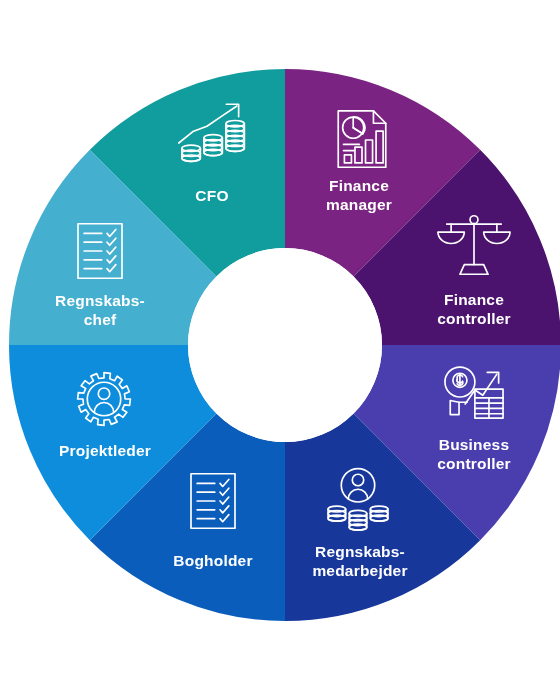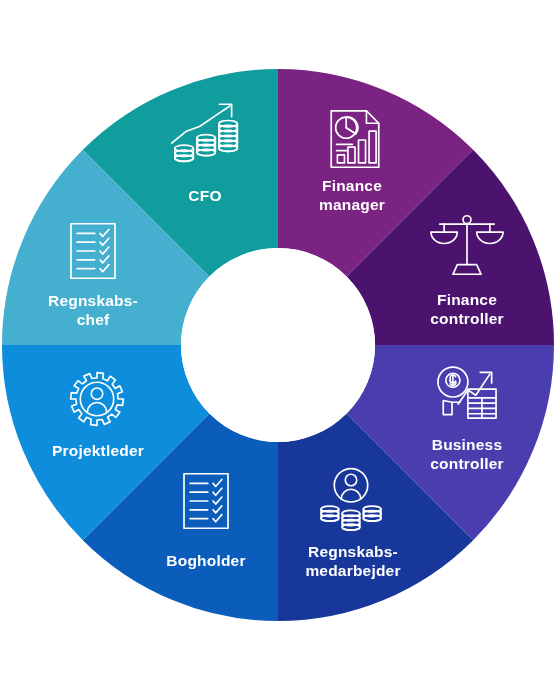--- a/index.html
+++ b/index.html
@@ -13,20 +13,21 @@
     overflow: hidden;
     font-family: "Liberation Sans", sans-serif;
     position: relative;
   }
   #wheel-root {
     position: absolute;
     left: 0;
     top: 0;
     width: 480px;
     height: 700px;
+    padding-left: 7px;
   }
   svg.wheel {
     display: block;
     width: 560px;
     height: 700px;
   }
   .seg-label {
     font-family: "Liberation Sans", sans-serif;
     font-weight: bold;
     fill: #ffffff;

